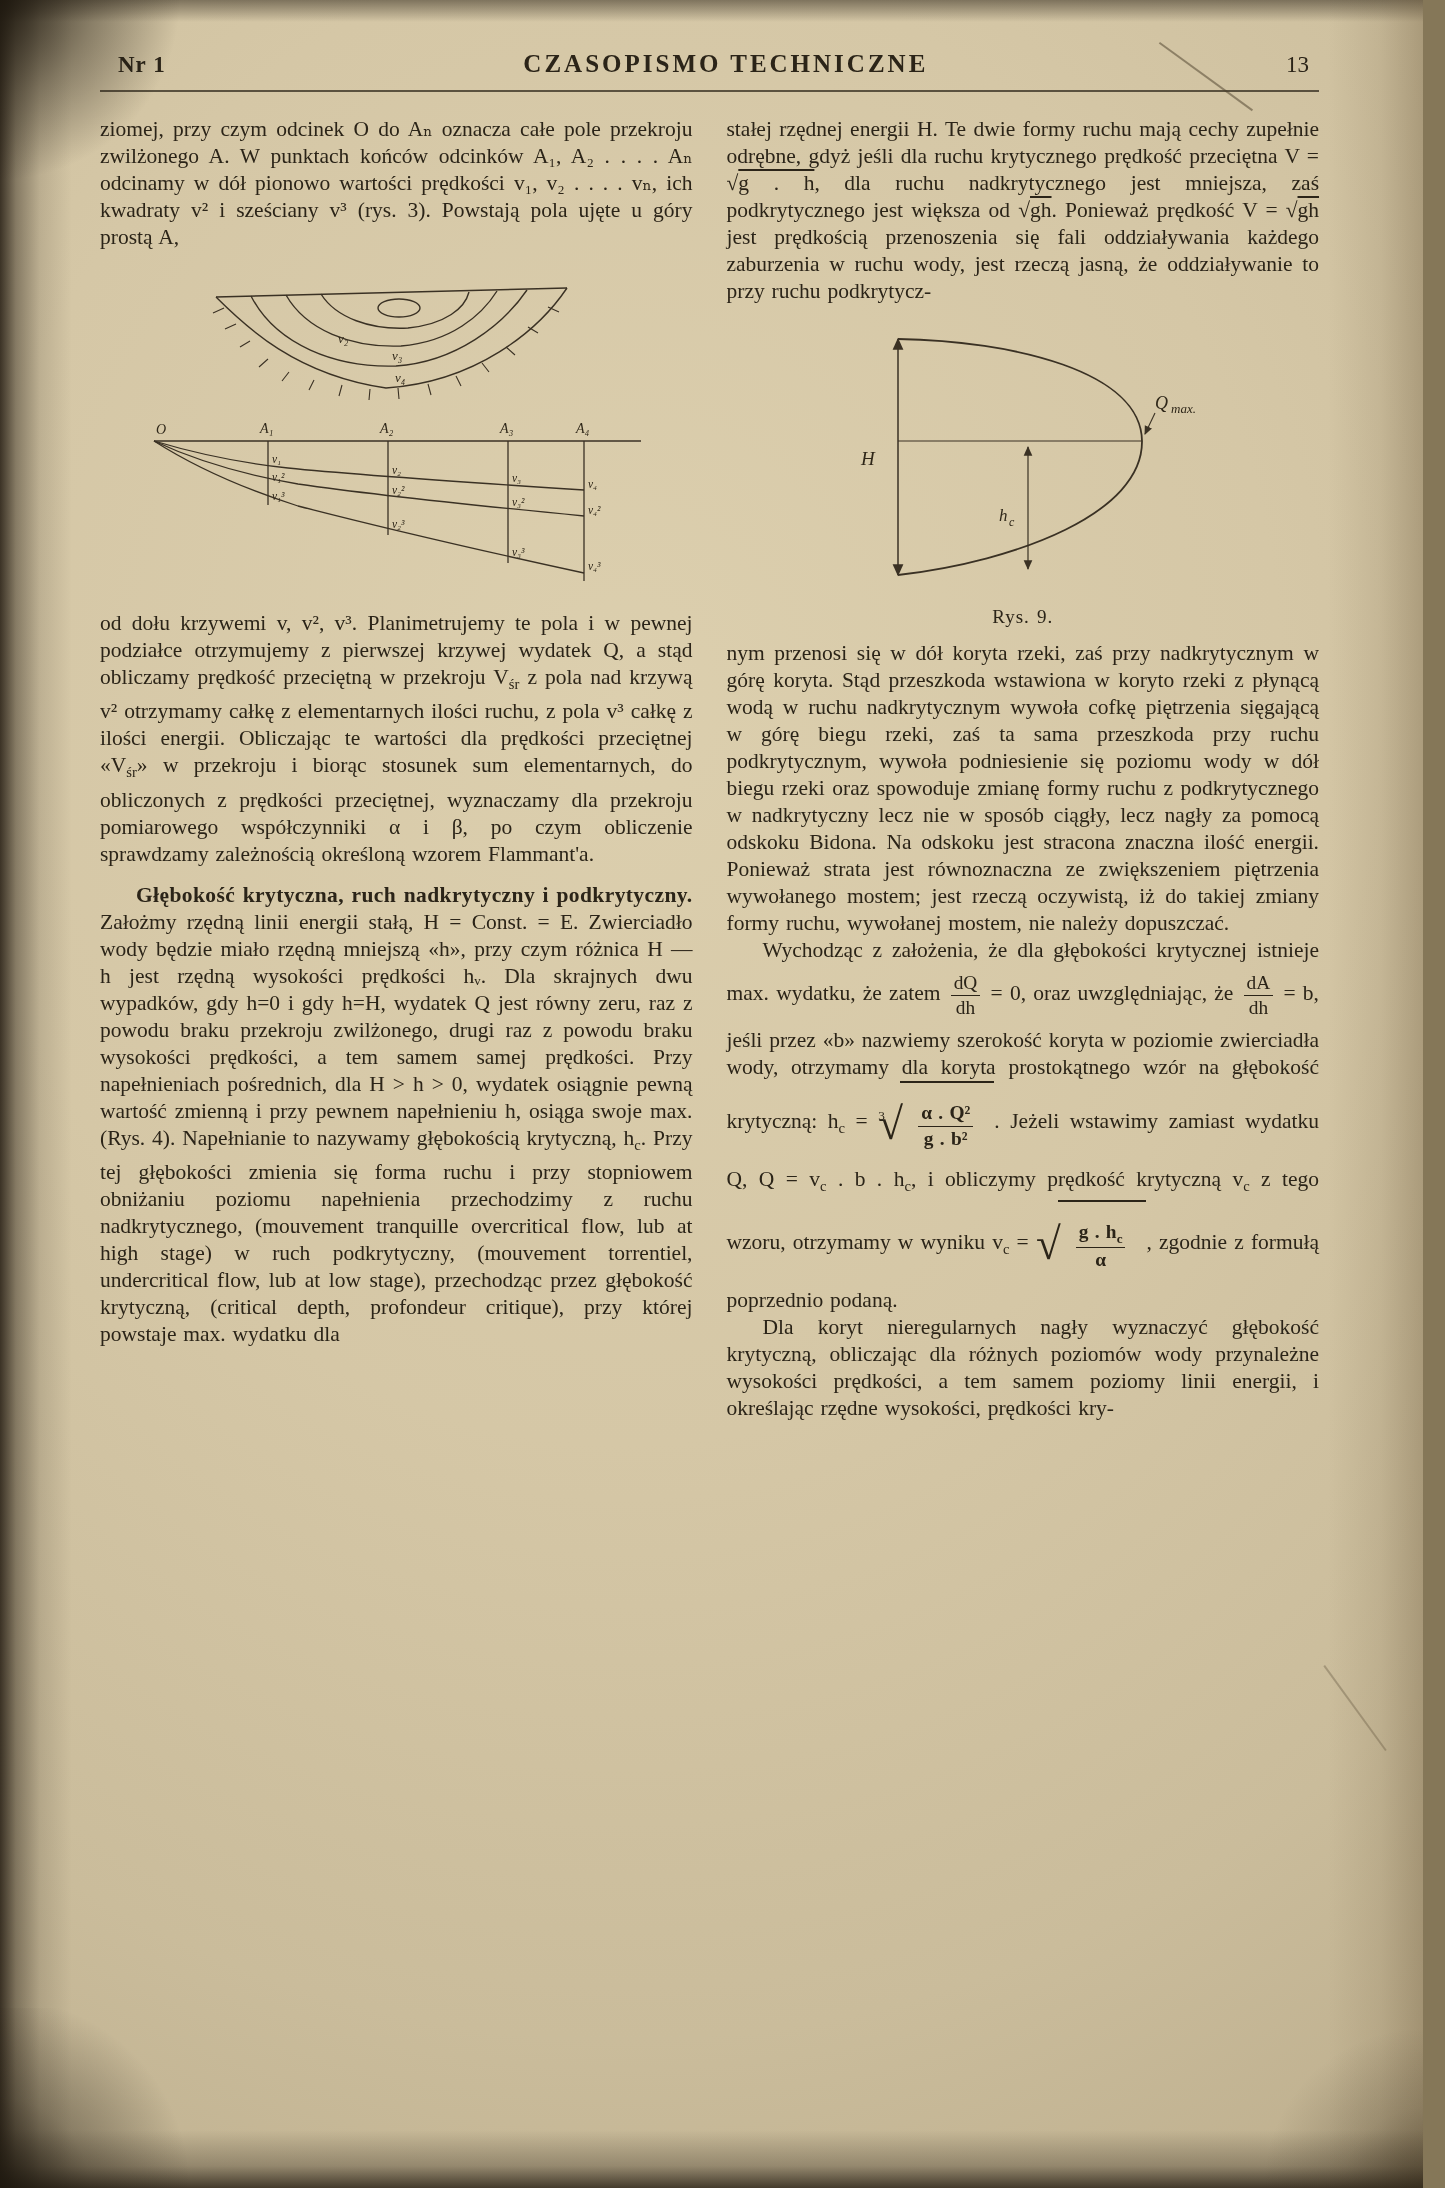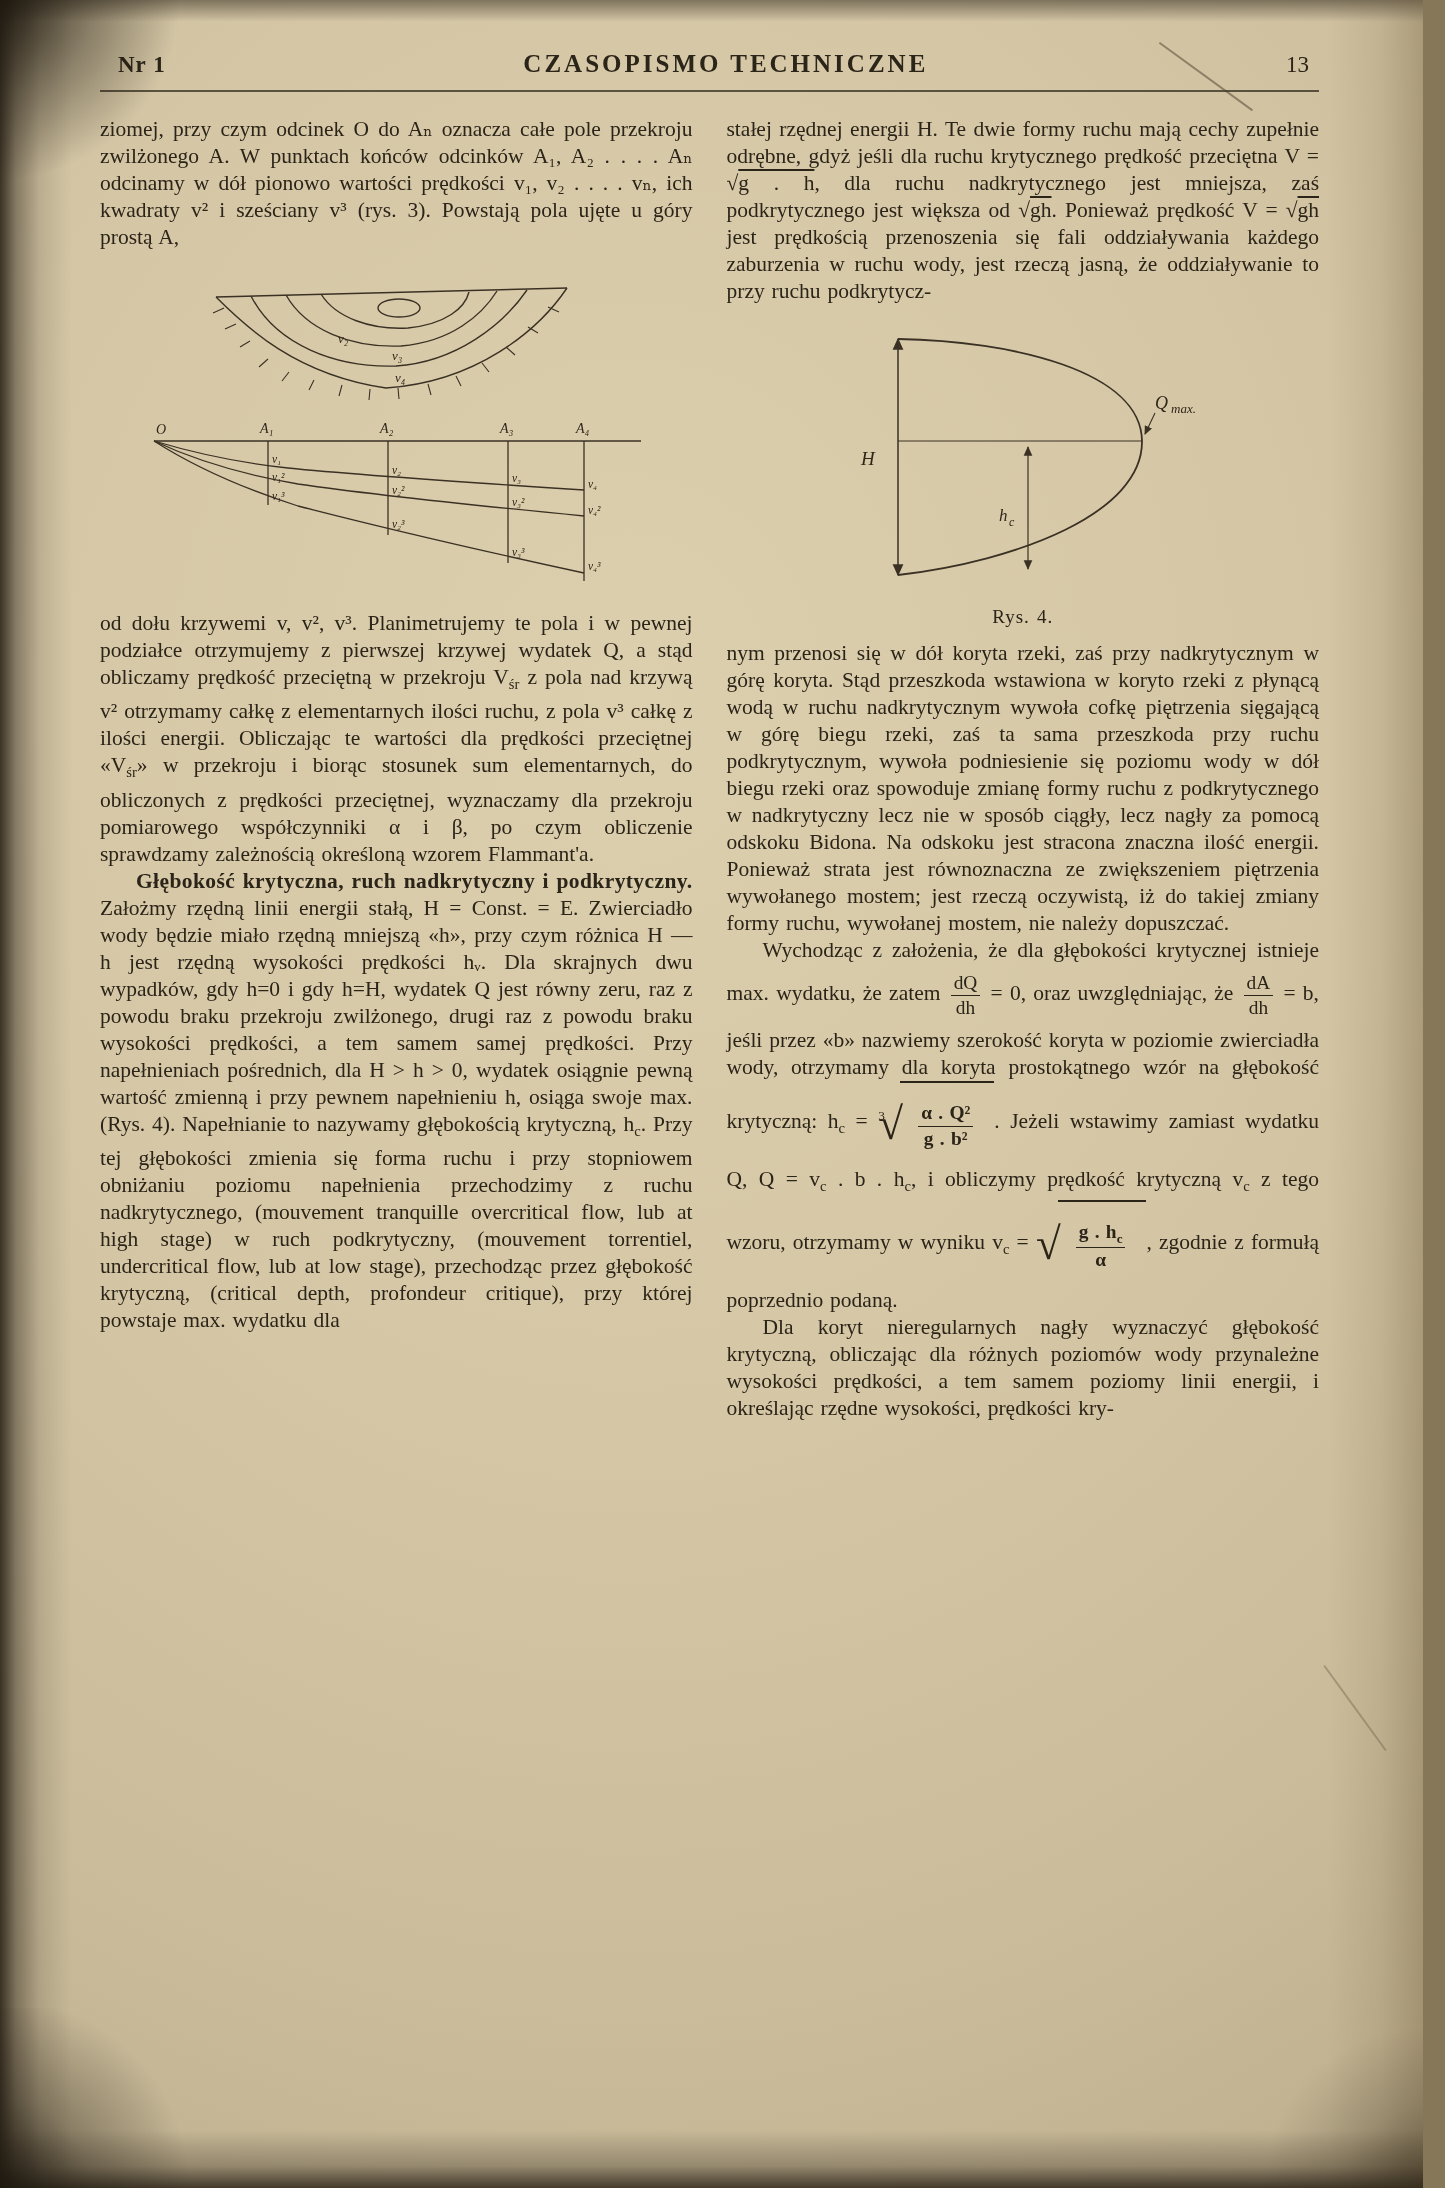--- a/index.html
+++ b/index.html
@@ -25,21 +25,21 @@
   
   .hdr{display:flex;align-items:baseline;padding:0 10px 12px 18px;border-bottom:2px solid rgba(43,36,24,.72);}
   .issue{font-weight:bold;font-size:23px;letter-spacing:1px;}
   .jtitle{flex:1;text-align:center;font-weight:bold;font-size:25px;letter-spacing:3px;}
   .pnum{font-size:23px;}
   
   .columns{display:flex;gap:34px;margin-top:24px;}
   .col{flex:1;min-width:0;font-size:21.5px;line-height:27px;text-align:justify;word-spacing:1.5px;}
   p{margin:0;}
   .indent{text-indent:36px;}
-  .sp-above{margin-top:0;}
+  .sp-above{margin-top:14px;}
   b.lead{letter-spacing:.4px;}
   sub{font-size:.68em;}
   .ov{text-decoration:overline;}
   
   figure.fig{margin:18px 0 12px;text-align:center;}
   figcaption{font-size:19px;margin-top:8px;letter-spacing:1px;line-height:22px;}
   svg{overflow:visible;}
   
   .frac{display:inline-block;vertical-align:-0.72em;text-align:center;font-size:.9em;line-height:1.15;margin:8px 3px;text-indent:0;}
   .frac .num{display:block;border-bottom:1.5px solid #2b2418;padding:0 3px 1px;}
@@ -143,21 +143,21 @@
               <line x1="352" y1="90" x2="342" y2="111" stroke-width="1.1" marker-end="url(#ah)"></line>
             </g>
             <g fill="#2f2719" font-style="italic" font-family="Liberation Serif, serif">
               <text x="58" y="142" font-size="19">H</text>
               <text x="196" y="198" font-size="17">h</text>
               <text x="206" y="203" font-size="12">c</text>
               <text x="352" y="86" font-size="18">Q</text>
               <text x="368" y="90" font-size="13">max.</text>
             </g>
           </svg>
-          <figcaption>Rys. 4.</figcaption>
+          <figcaption>Rys. 9.</figcaption>
         </figure>
 
         <p class="cont">nym przenosi się w dół koryta rzeki, zaś przy nadkrytycznym w górę koryta. Stąd przeszkoda wstawiona w koryto rzeki z płynącą wodą w ruchu nadkrytycznym wywoła cofkę piętrzenia sięgającą w górę biegu rzeki, zaś ta sama przeszkoda przy ruchu podkrytycznym, wywoła podniesienie się poziomu wody w dół biegu rzeki oraz spowoduje zmianę formy ruchu z podkrytycznego w nadkrytyczny lecz nie w sposób ciągły, lecz nagły za pomocą odskoku Bidona. Na odskoku jest stracona znaczna ilość energii. Ponieważ strata jest równoznaczna ze zwiększeniem piętrzenia wywołanego mostem; jest rzeczą oczywistą, iż do takiej zmiany formy ruchu, wywołanej mostem, nie należy dopuszczać.</p>
         <p class="indent">Wychodząc z założenia, że dla głębokości krytycznej istnieje max. wydatku, że zatem <span class="frac"><span class="num">dQ</span><span class="den">dh</span></span> = 0, oraz uwzględniając, że <span class="frac"><span class="num">dA</span><span class="den">dh</span></span> = b, jeśli przez «b» nazwiemy szerokość koryta w poziomie zwierciadła wody, otrzymamy dla koryta prostokątnego wzór na głębokość krytyczną: h<sub>c</sub> = <span class="rad">
               <span class="ridx">3</span>
               <span class="rsign">√</span>
               <span class="rnd"><span class="frac"><span class="num">α . Q²</span><span class="den">g . b²</span></span></span>
             </span>. Jeżeli wstawimy zamiast wydatku Q, Q = v<sub>c</sub> . b . h<sub>c</sub>, i obliczymy prędkość krytyczną v<sub>c</sub> z tego wzoru, otrzymamy w wyniku v<sub>c</sub> = <span class="rad">
               <span class="rsign">√</span>
               <span class="rnd"><span class="frac"><span class="num">g . h<sub>c</sub></span><span class="den">α</span></span></span>

